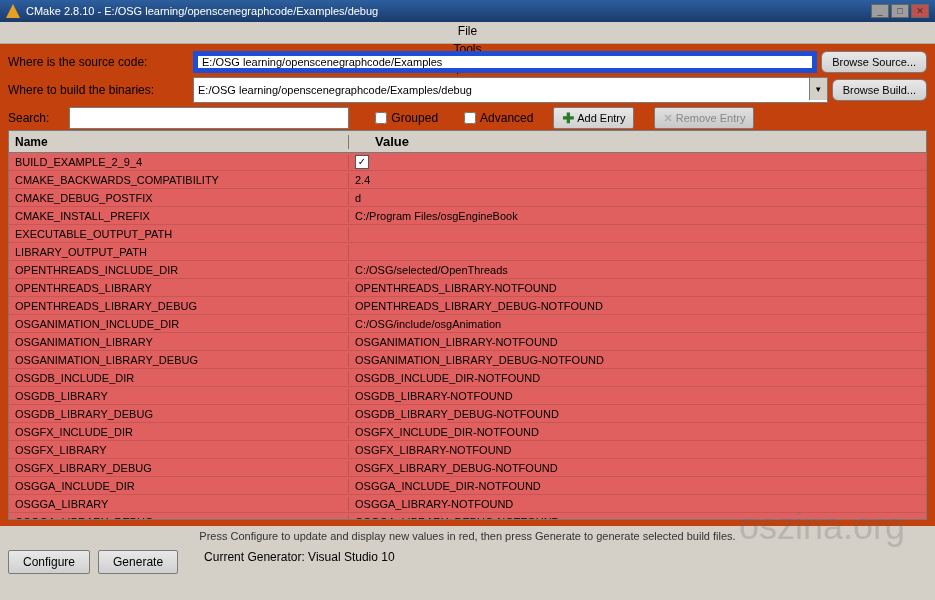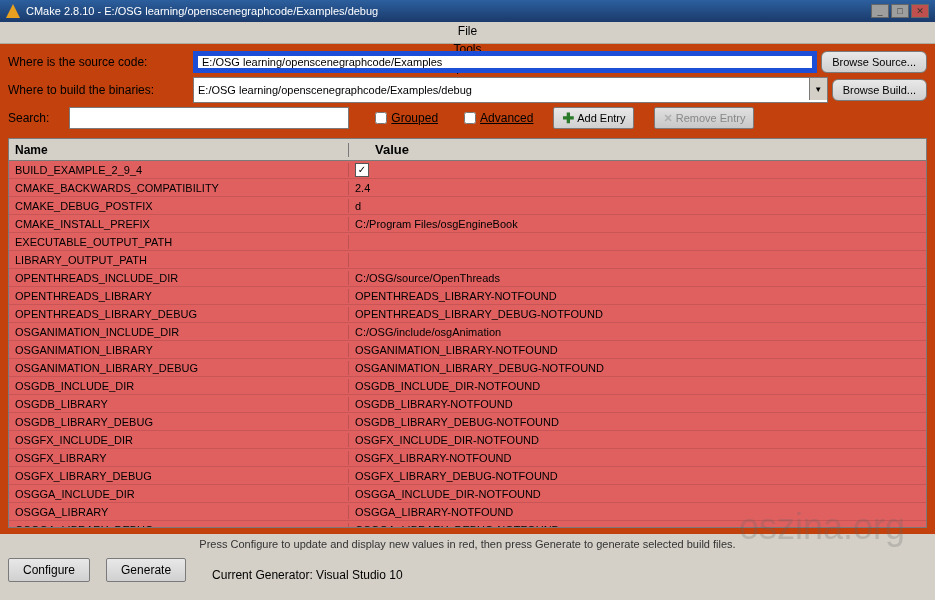--- a/index.html
+++ b/index.html
@@ -120,39 +120,38 @@
       border: 1px solid #7a7a7a;
       border-radius: 6px;
       margin-left: 4px;
       cursor: pointer;
       font-size: 11px;
     }
     
     #search-row {
       display: flex;
       align-items: center;
-      margin-bottom: 8px;
+      margin-bottom: 0;
       height: 24px;
       gap: 20px;
     }
     .search-label { font-size: 12px; }
     #search-input {
       width: 280px;
       height: 22px;
       border: 1px solid #7a7a7a;
       background: white;
       padding: 0 4px;
       font-size: 11px;
     }
     .checkbox-group {
       display: flex;
       align-items: center;
       gap: 4px;
       margin-left: 6px;
-      text-decoration: underline;
     }
     .checkbox-group input { width: 12px; height: 12px; }
     .checkbox-label { font-size: 12px; }
     .add-entry-btn {
       height: 22px;
       padding: 0 8px;
       background: linear-gradient(to bottom, #e8e8e8, #d0d0d0);
       border: 1px solid #7a7a7a;
       border-radius: 2px;
       cursor: pointer;
@@ -234,35 +233,35 @@
     }
     
     #bottom-area {
       text-align: center;
       padding: 4px;
       font-size: 11px;
       color: #333;
     }
     #bottom-buttons {
       display: flex;
-      align-items: flex-end;
+      align-items: flex-start;
       padding: 4px 8px;
-      gap: 16px;
+      gap: 8px;
     }
     .bottom-btn {
       height: 24px;
       padding: 0 14px;
       background: linear-gradient(to bottom, #e8e8e8, #d0d0d0);
       border: 1px solid #7a7a7a;
       border-radius: 2px;
       cursor: pointer;
       font-size: 12px;
     }
     .generator-label {
-      margin-left: 10px;
+      margin-left: 18px;
       font-size: 12px;
     }
     
     #watermark {
       position: fixed;
       bottom: 52px;
       right: 30px;
       font-size: 36px;
       color: rgba(100,100,100,0.25);
       font-family: Arial;
@@ -360,21 +359,21 @@
         <div class="table-row red">
           <div class="cell-name">EXECUTABLE_OUTPUT_PATH</div>
           <div class="cell-value"></div>
         </div>
         <div class="table-row red">
           <div class="cell-name">LIBRARY_OUTPUT_PATH</div>
           <div class="cell-value"></div>
         </div>
         <div class="table-row red">
           <div class="cell-name">OPENTHREADS_INCLUDE_DIR</div>
-          <div class="cell-value">C:/OSG/source/OpenThreads</div>
+          <div class="cell-value">C:/OSG/selected/OpenThreads</div>
         </div>
         <div class="table-row red">
           <div class="cell-name">OPENTHREADS_LIBRARY</div>
           <div class="cell-value">OPENTHREADS_LIBRARY-NOTFOUND</div>
         </div>
         <div class="table-row red">
           <div class="cell-name">OPENTHREADS_LIBRARY_DEBUG</div>
           <div class="cell-value">OPENTHREADS_LIBRARY_DEBUG-NOTFOUND</div>
         </div>
         <div class="table-row red">

